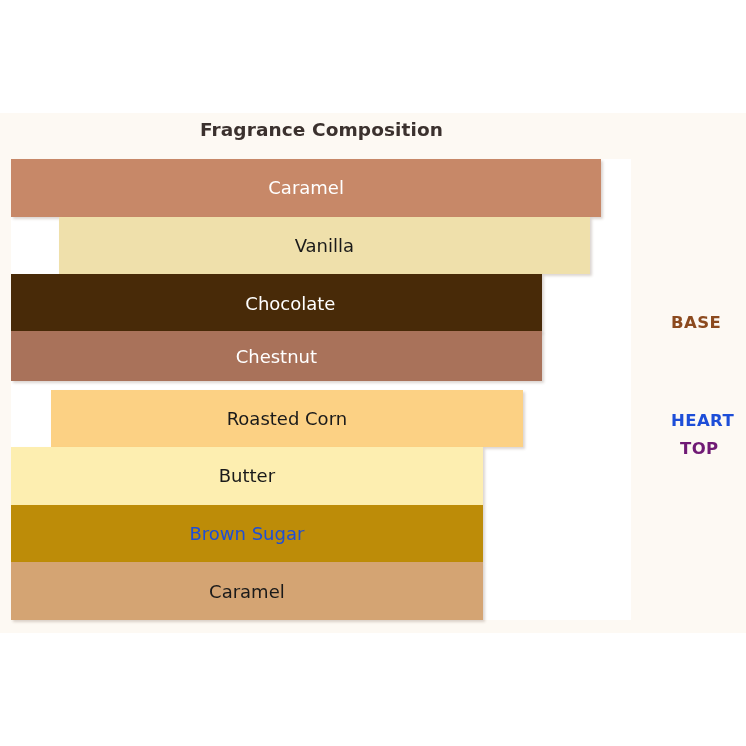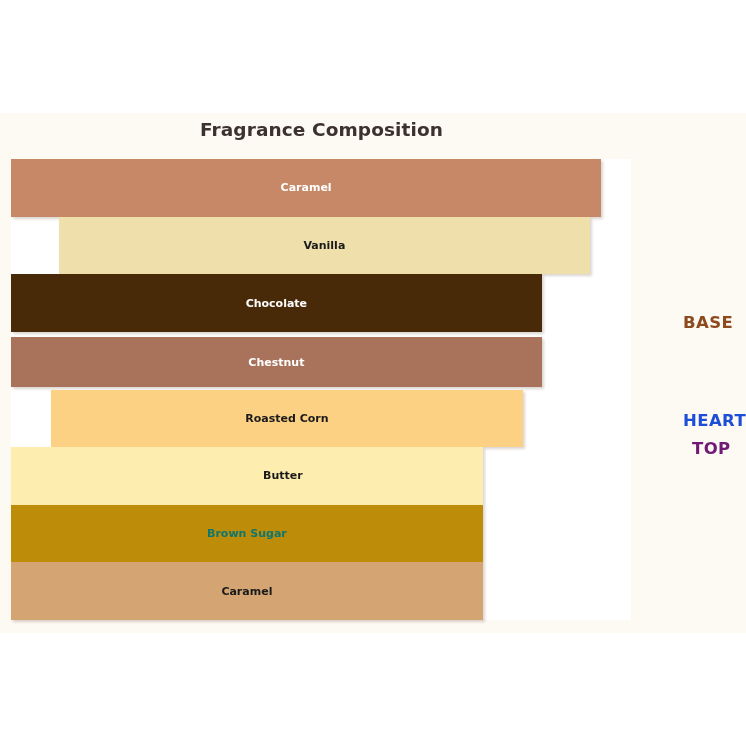--- a/index.html
+++ b/index.html
@@ -61,33 +61,32 @@
     box-sizing: border-box;
     box-shadow: 1.5px 2px 2.5px rgba(80, 50, 30, 0.20);
   }
   .bar-label {
     position: absolute;
     top: 0;
     height: 100%;
     display: flex;
     align-items: center;
     justify-content: center;
-    font-size: 11px;
-    font-weight: bold;
+    font-size: 18px;
+    font-weight: normal;
     white-space: nowrap;
     pointer-events: none;
   }
   
   .stage-label {
     position: absolute;
     font-size: 16.5px;
     font-weight: bold;
     letter-spacing: 0.4px;
     white-space: nowrap;
-    margin-left: 12px;
   }
 </style>
 </head>
 <body>
 
 <div id="canvas">
 
   <div id="figure"></div>
 
   <div id="chart-title">Fragrance Composition</div>
@@ -97,37 +96,37 @@
   <div class="bar-row" style="top: 0px; height: 57.625px;">
         <div class="bar" style="width: 95.2%; background: rgb(199, 136, 104);"></div>
         <div class="bar-label" style="left: 0px; width: 95.2%; color: rgb(255, 255, 255);">Caramel</div>
       </div>
       <div class="bar-row" style="top: 57.625px; height: 57.625px; margin-left: 48px;">
         <div class="bar" style="width: 85.6%; background: rgb(239, 224, 171);"></div>
         <div class="bar-label" style="left: 0px; width: 85.6%; color: rgb(26, 26, 26);">Vanilla</div>
       </div>
       <div class="bar-row" style="top: 115.25px; height: 57.625px;">
         <div class="bar" style="width: 85.6%; background: rgb(72, 42, 8);"></div>
-        <div class="bar-label" style="left: 0px; width: 85.6%; color: rgb(255, 255, 255);">Chocolate</div>
+        <div class="bar-label" style="left: 14px; width: 85.6%; color: rgb(255, 255, 255);">Chocolate</div>
       </div>
-      <div class="bar-row" style="top: 178px; height: 50px;">
+      <div class="bar-row" style="top: 172px; height: 50px;">
         <div class="bar" style="width: 85.6%; background: rgb(169, 114, 90);"></div>
         <div class="bar-label" style="left: 0px; width: 85.6%; color: rgb(255, 255, 255);">Chestnut</div>
       </div>
       <div class="bar-row" style="top: 230.5px; height: 57.625px; margin-left: 40px;">
         <div class="bar" style="width: 76.1%; background: rgb(252, 209, 132);"></div>
         <div class="bar-label" style="left: 0px; width: 76.1%; color: rgb(26, 26, 26);">Roasted Corn</div>
       </div>
       <div class="bar-row" style="top: 288.125px; height: 57.625px;">
         <div class="bar" style="width: 76.1%; background: rgb(253, 238, 176);"></div>
-        <div class="bar-label" style="left: 0px; width: 76.1%; color: rgb(26, 26, 26); margin-left: 36px;">Butter</div>
+        <div class="bar-label" style="left: 0px; width: 76.1%; color: rgb(26, 26, 26);">Butter</div>
       </div>
       <div class="bar-row" style="top: 345.75px; height: 57.625px;">
         <div class="bar" style="width: 76.1%; background: rgb(189, 140, 8);"></div>
-        <div class="bar-label" style="left: 0px; width: 76.1%; color: #0f766e; border-radius: 7px;">Brown Sugar</div>
+        <div class="bar-label" style="left: 0px; width: 76.1%; color: #1d4ed8; border-radius: 7px;">Brown Sugar</div>
       </div>
       <div class="bar-row" style="top: 403.375px; height: 57.625px;">
         <div class="bar" style="width: 76.1%; background: rgb(212, 164, 115);"></div>
         <div class="bar-label" style="left: 0px; width: 76.1%; color: rgb(26, 26, 26);">Caramel</div>
       </div>
     </div>
 
   <div class="stage-label" id="stage-base" style="left: 671px; top: 313px; color: rgb(140, 74, 30);">BASE</div>
 
   <div class="stage-label" id="stage-heart" style="left: 671px; top: 411px; color: #1d4ed8;">HEART</div>

